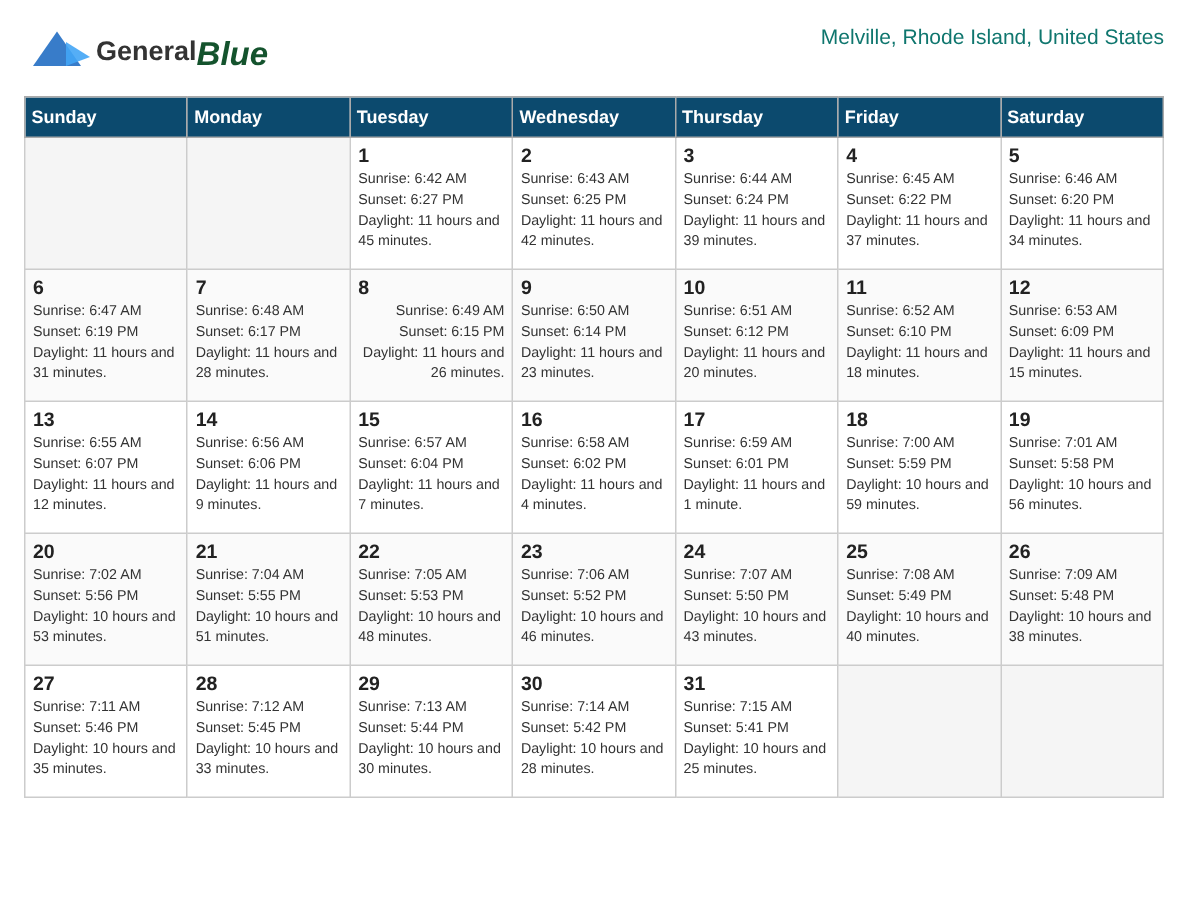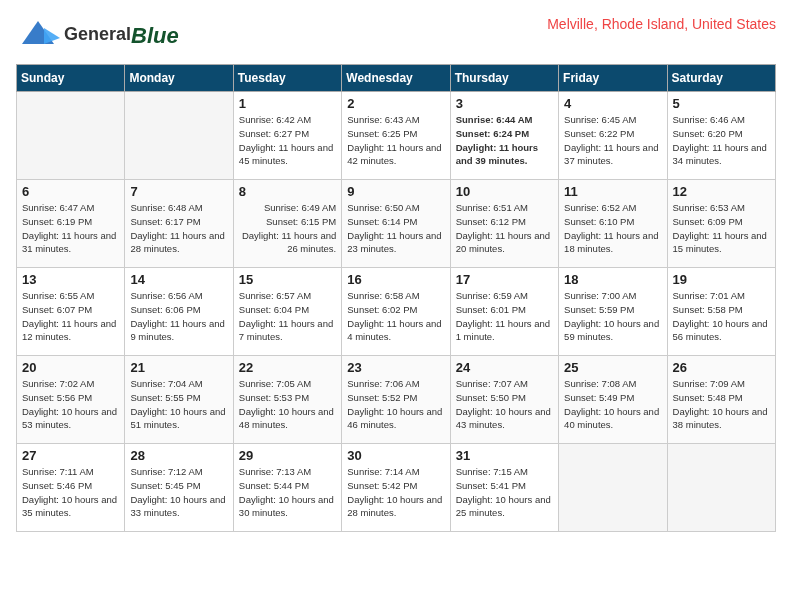--- a/index.html
+++ b/index.html
@@ -20,21 +20,21 @@
       text-align: right;
     }
     .month-title {
       font-size: 36px;
       font-weight: bold;
       color: #222;
       line-height: 1.1;
     }
     .location-title {
       font-size: 14px;
-      color: #ef4444;
+      color: #0f766e;
     }
     table {
       width: 100%;
       border-collapse: collapse;
       table-layout: fixed;
     }
     th {
       background-color: #0c4a6e;
       color: #fff;
       font-size: 12px;
@@ -138,21 +138,21 @@
 Daylight: 11 hours and 45 minutes.</div>
         </td>
         <td>
           <span class="day-number">2</span>
           <div class="day-info" style="white-space: pre-line;">Sunrise: 6:43 AM
 Sunset: 6:25 PM
 Daylight: 11 hours and 42 minutes.</div>
         </td>
         <td>
           <span class="day-number">3</span>
-          <div class="day-info" style="white-space: pre-line; font-weight: bold;">Sunrise: 6:44 AM
+          <div class="day-info" style="white-space: pre-line;">Sunrise: 6:44 AM
 Sunset: 6:24 PM
 Daylight: 11 hours and 39 minutes.</div>
         </td>
         <td>
           <span class="day-number">4</span>
           <div class="day-info" style="white-space: pre-line;">Sunrise: 6:45 AM
 Sunset: 6:22 PM
 Daylight: 11 hours and 37 minutes.</div>
         </td>
         <td>

